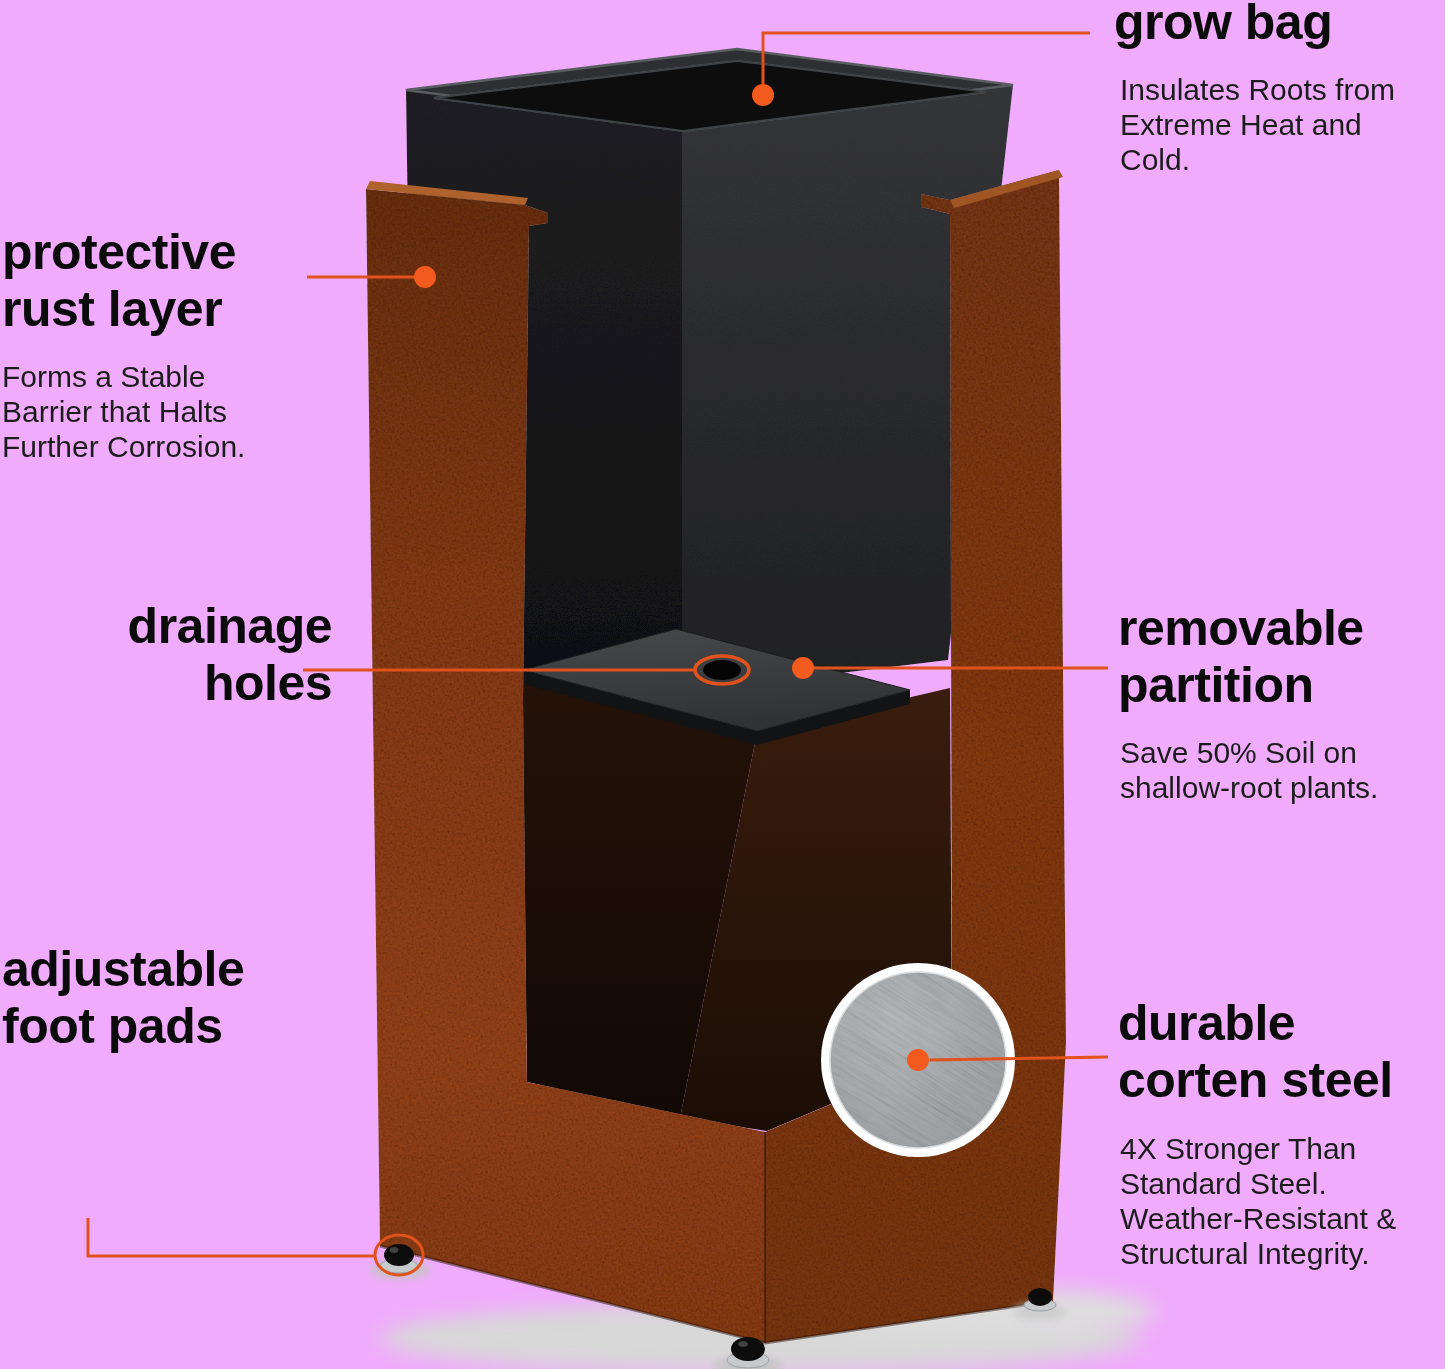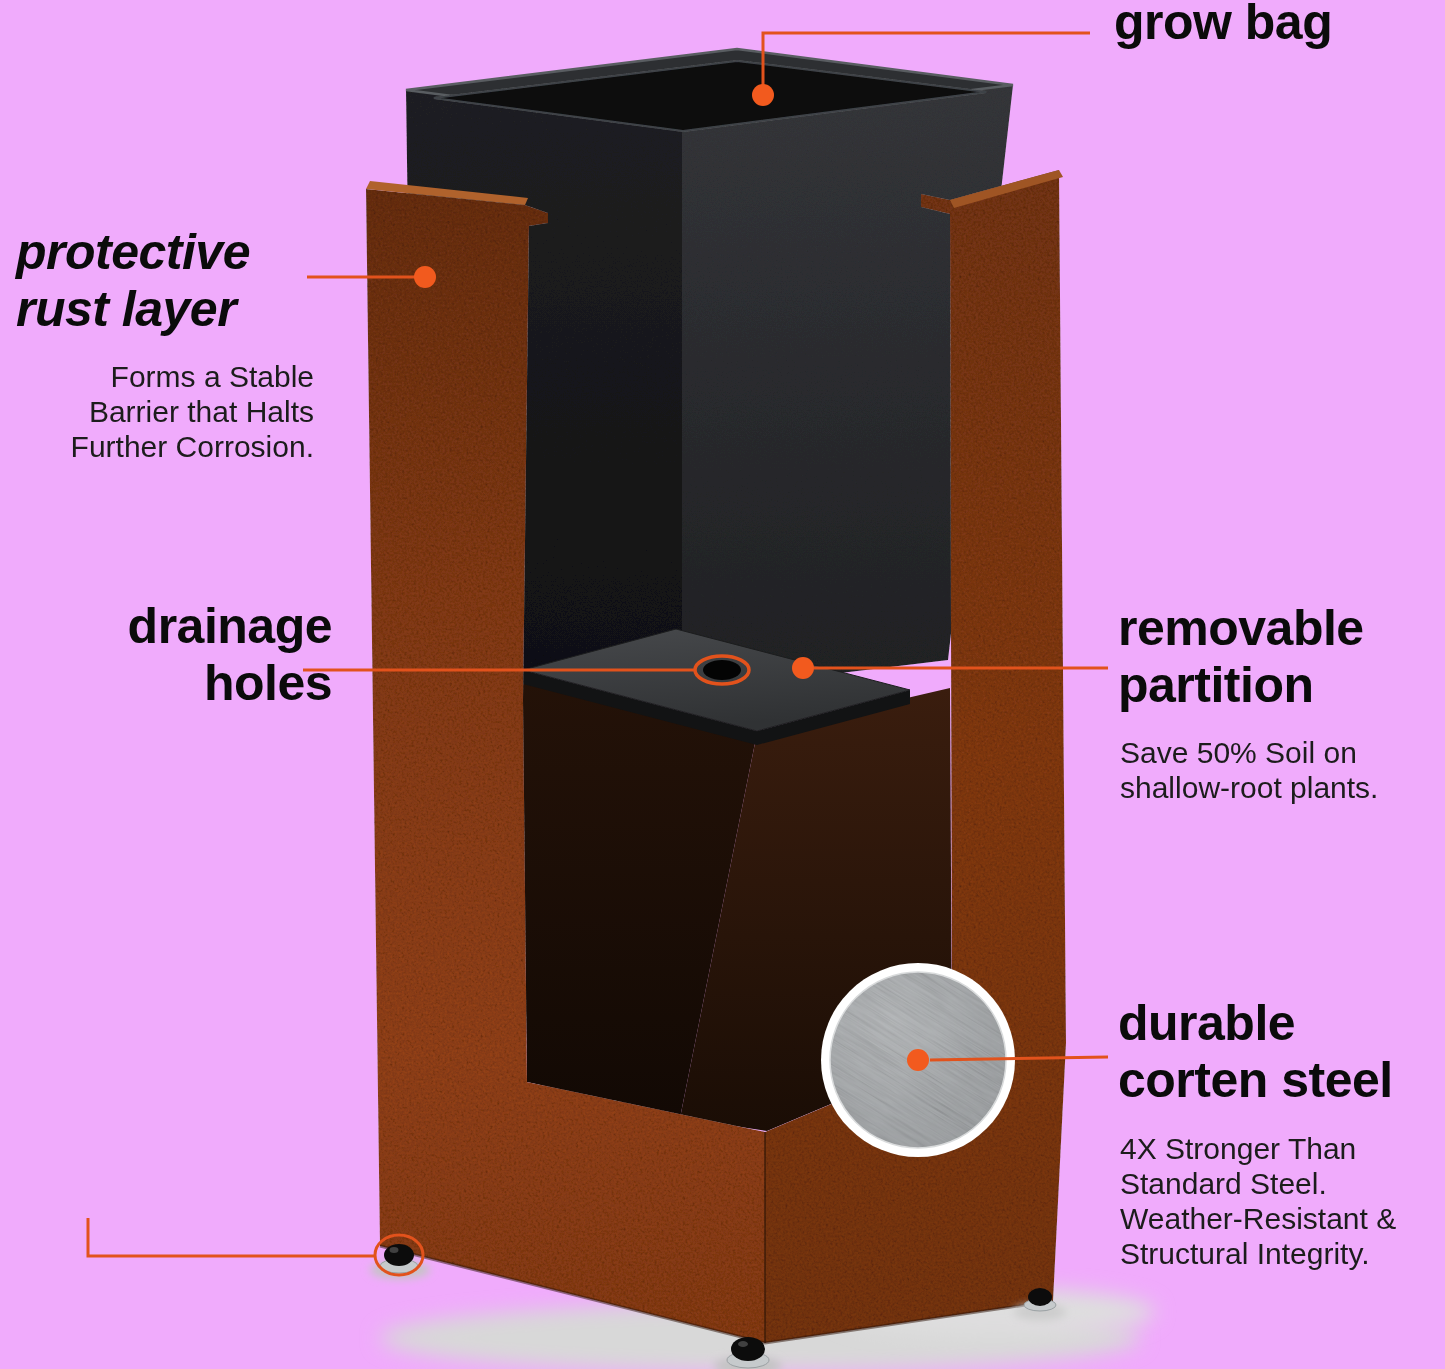--- a/index.html
+++ b/index.html
@@ -29,22 +29,22 @@
     white-space:pre-line;
   }
   
   .t-growbag{left:1114px;top:-6px;width:330px;}
   .d-growbag{left:1120px;top:72px;width:322px;}
   .t-partition{left:1118px;top:600px;width:330px;}
   .d-partition{left:1120px;top:735px;width:330px;}
   .t-corten{left:1118px;top:995px;width:340px;}
   .d-corten{left:1120px;top:1131px;width:330px;}
   
-  .t-rust{left:16px;top:224px;width:330px;font-style:italic;}
-  .d-rust{left:2px;top:359px;width:312px;text-align:right;}
+  .t-rust{left:2px;top:224px;width:330px;}
+  .d-rust{left:2px;top:359px;width:312px;}
   .t-drainage{left:2px;top:598px;width:330px;text-align:right;}
   .d-drainage{left:2px;top:733px;width:312px;}
   .t-feet{left:2px;top:941px;width:330px;}
   .d-feet{left:2px;top:1076px;width:312px;}
 </style>
 </head>
 <body>
 
 <div class="stage">
 
@@ -195,35 +195,40 @@
     </g>
     <g fill="#f25a1e">
       <circle cx="763" cy="95" r="11"></circle>
       <circle cx="425" cy="277" r="11"></circle>
       <circle cx="803" cy="668" r="11"></circle>
       <circle cx="918" cy="1060" r="11"></circle>
     </g>
   </svg>
 
   <div class="callout-title t-growbag">grow bag</div>
+  <div class="callout-desc d-growbag">Insulates Roots from
+Extreme Heat and
+Cold.</div>
 
   <div class="callout-title t-rust">protective
 rust layer</div>
   <div class="callout-desc d-rust">Forms a Stable
 Barrier that Halts
 Further Corrosion.</div>
 
   <div class="callout-title t-drainage">drainage
 holes</div>
 
   <div class="callout-title t-partition">removable
 partition</div>
   <div class="callout-desc d-partition">Save 50% Soil on
 shallow-root plants.</div>
 
+  <div class="callout-title t-feet">adjustable
+foot pads</div>
 
   <div class="callout-title t-corten">durable
 corten steel</div>
   <div class="callout-desc d-corten">4X Stronger Than
 Standard Steel.
 Weather-Resistant &amp;
 Structural Integrity.</div>
 
 </div>
 

